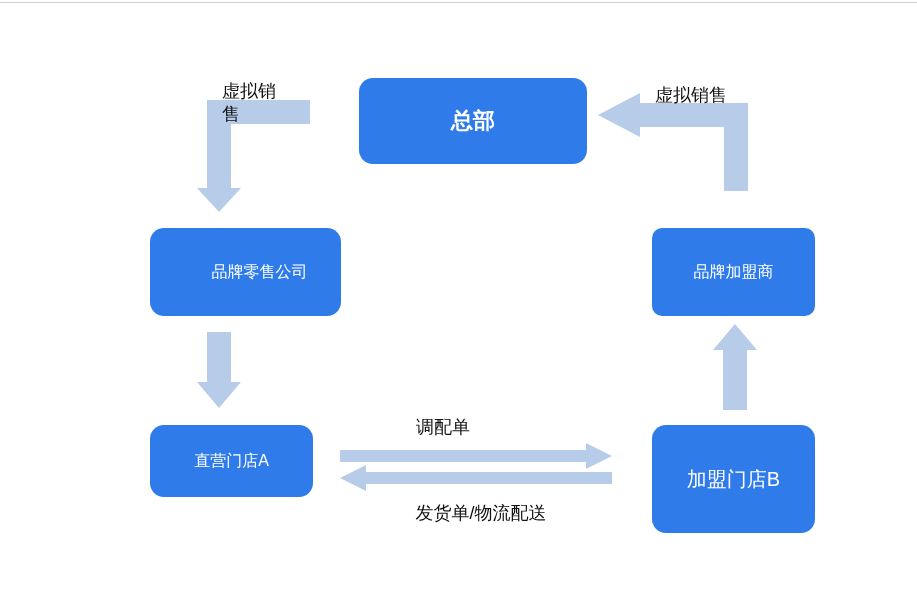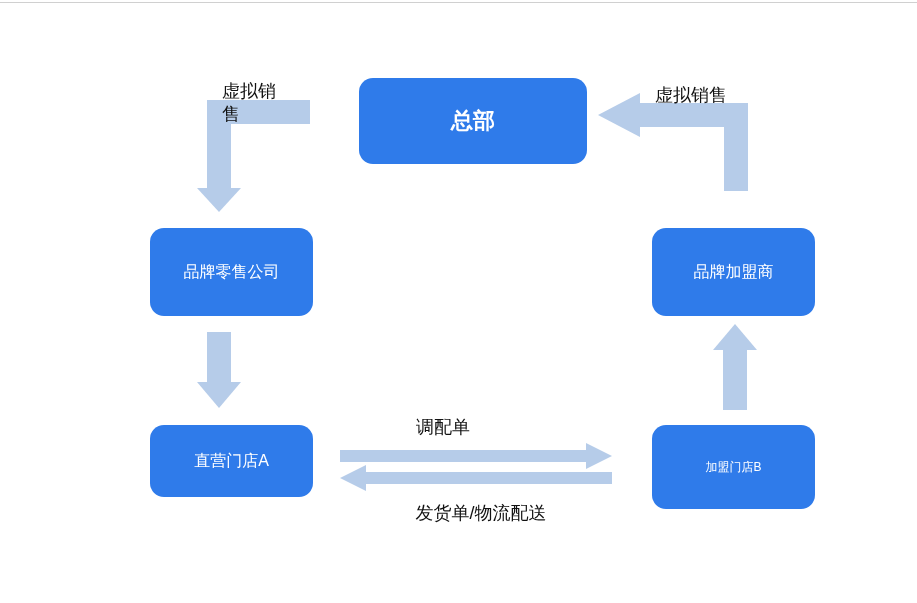--- a/index.html
+++ b/index.html
@@ -24,24 +24,24 @@
   .node{
     position:absolute;
     background:var(--node);
     border-radius:14px;
     color:#ffffff;
     display:flex;align-items:center;justify-content:center;
     text-align:center;
     z-index:3;
   }
   .node-hq{left:343px;top:78px;width:228px;height:86px;font-size:22px;font-weight:bold;margin-left:16px;}
-  .node-retail{left:150px;top:228px;width:163px;height:88px;font-size:16px;}
-  .node-franchisee{left:652px;top:228px;width:163px;height:88px;font-size:16px;}
+  .node-retail{left:150px;top:228px;width:163px;height:88px;font-size:16px;padding-left:28px;}
+  .node-franchisee{left:652px;top:228px;width:163px;height:88px;font-size:16px;border-radius:10px;}
   .node-store-a{left:150px;top:425px;width:163px;height:72px;font-size:16px;}
-  .node-store-b{left:652px;top:425px;width:163px;height:84px;font-size:12px;}
+  .node-store-b{left:652px;top:425px;width:163px;height:108px;font-size:20px;}
 
   .flow-label{
     position:absolute;
     color:var(--label);
     font-size:18px;
     line-height:1.25;
     z-index:5;
     margin-top:8px;
   }
   .lbl-virtual-sales{left:222px;top:72px;width:62px;}

